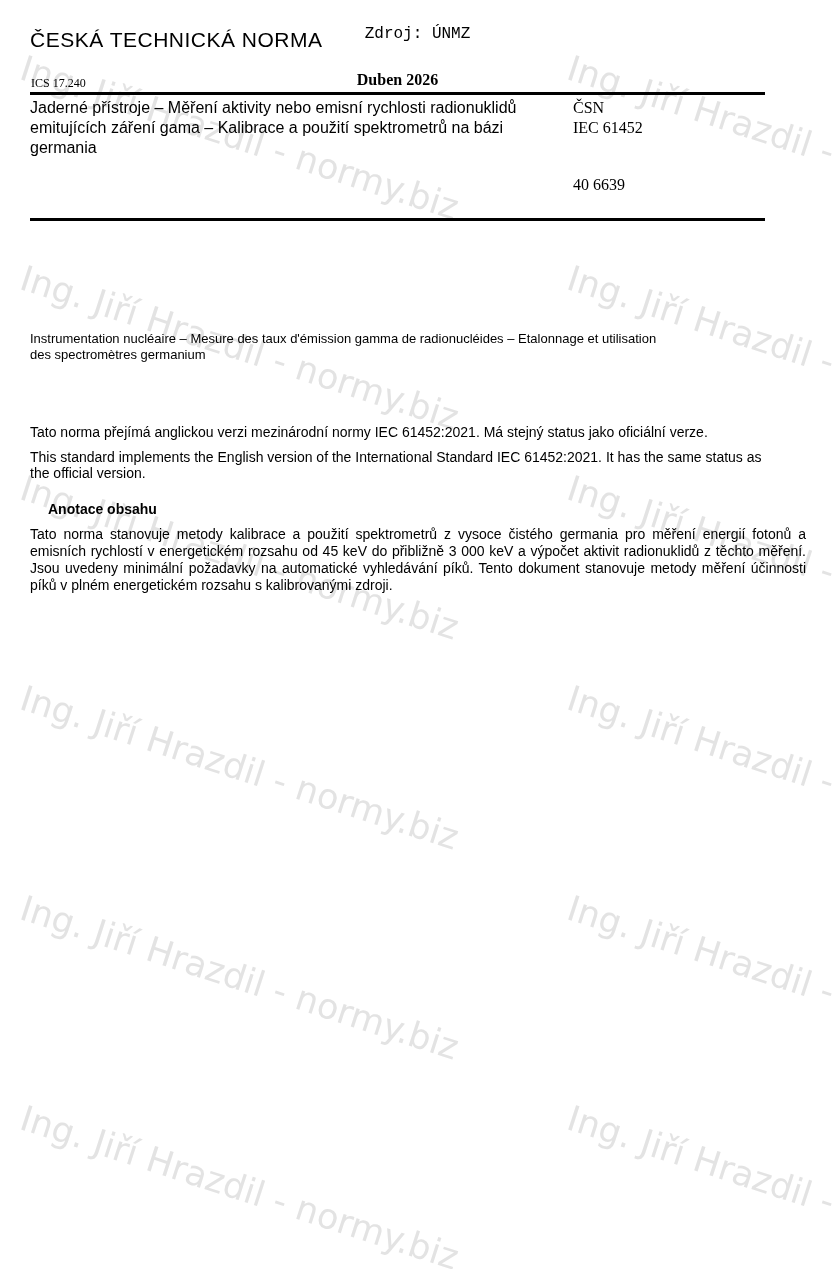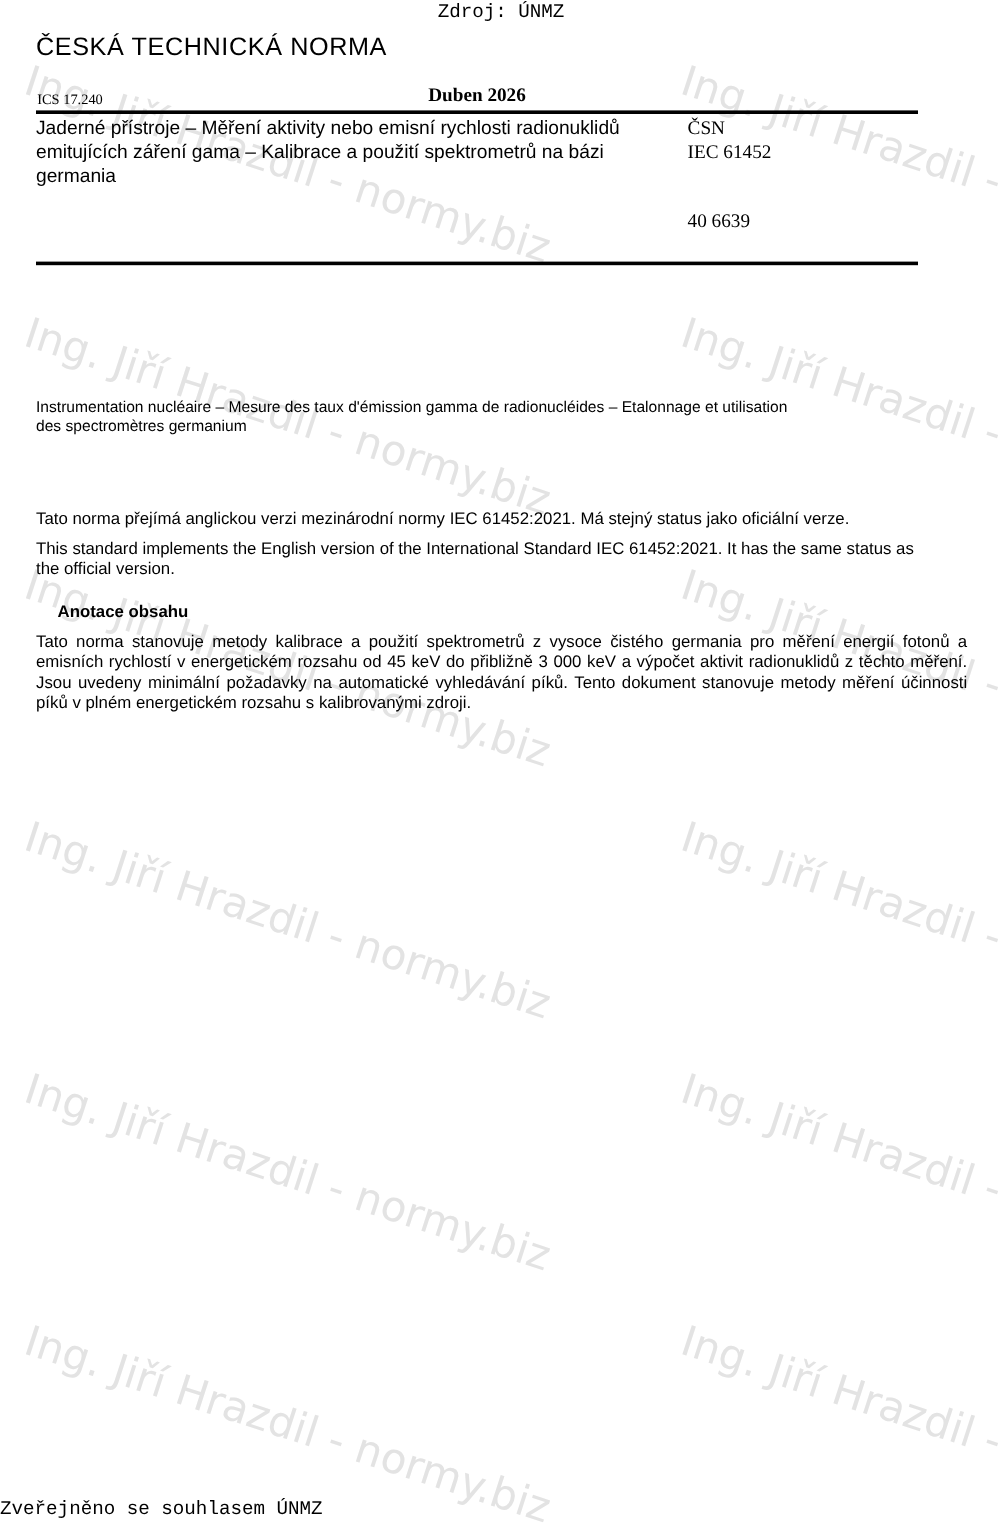--- a/index.html
+++ b/index.html
@@ -26,20 +26,21 @@
   }
   .c0 { left: 28px; }  .c1 { left: 575px; }
   .r0 { top: 48px; }   .r1 { top: 258px; }  .r2 { top: 468px; }
   .r3 { top: 678px; }  .r4 { top: 888px; }  .r5 { top: 1098px; }
   
   .content { position: absolute; inset: 0; z-index: 1; }
   .mono {
     font-family: "Liberation Mono", monospace;
     font-size: 16px;
     line-height: 16px;
+    margin-top: 24px;
   }
   .src-line { position: absolute; top: 2px; left: 0; width: 100%; text-align: center; }
   .norma-title {
     position: absolute; left: 30px; top: 28px;
     font-family: "Liberation Sans", sans-serif;
     font-size: 21px; letter-spacing: 0.5px; font-weight: 400;
   }
   .ics {
     position: absolute; left: 31px; top: 76px;
     font-family: "Liberation Serif", serif; font-size: 12px;

